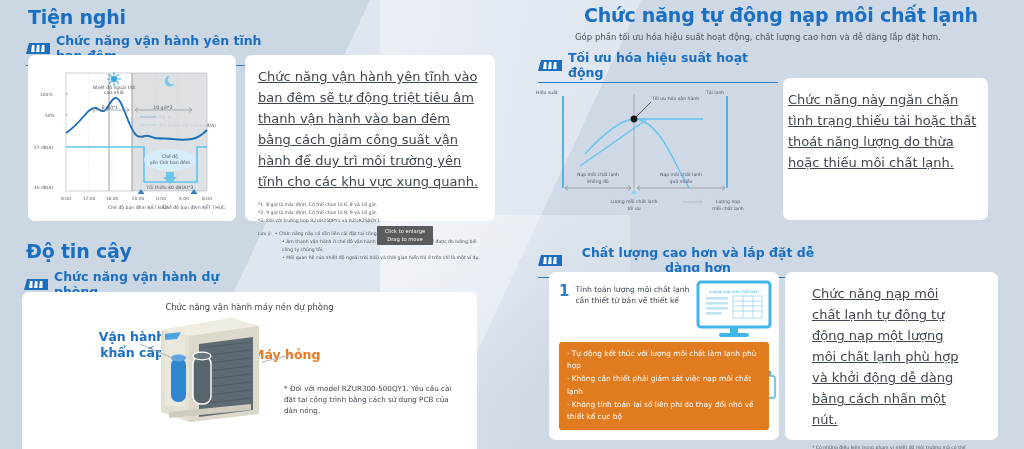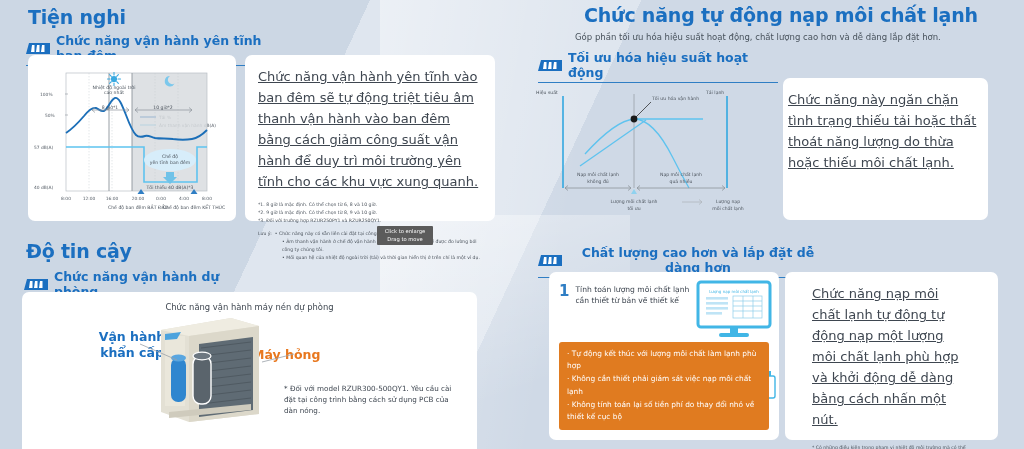--- a/index.html
+++ b/index.html
@@ -415,21 +415,21 @@
       <circle cx="48" cy="25" r="3" fill="#7c858c"></circle>
       <rect x="62" y="6" width="10" height="40" fill="#cfcbbe"></rect>
       <path d="M66 18 l10 4 l-2 8 l-9 -5 z" fill="#ffffff" stroke="#41b6e6" stroke-width="1"></path>
       <rect x="76" y="22" width="12" height="22" rx="2" fill="none" stroke="#41b6e6" stroke-width="1.4"></rect>
       <rect x="80" y="17" width="4" height="5" fill="#41b6e6"></rect>
     </svg>
 
     <div class="orange-box" style="position:absolute; left:10px; bottom:10px; width:210px;">
       <div>· <span>Tự động kết thúc với lượng môi chất làm lạnh phù hợp</span></div>
       <div>· <span>Không cần thiết phải giám sát việc nạp môi chất lạnh</span></div>
-      <div>· <span>Không tính toán lại số tiền phí do thay đổi nhỏ về thiết kế cục bộ</span></div>
+      <div>· <span>Không tính toán lại số liên phí do thay đổi nhỏ về thiết kế cục bộ</span></div>
     </div>
   </div>
 
   <div class="card" style="left:785px; top:272px; width:213px; height:168px; padding:11px 27px;">
     <p class="body-text">Chức năng nạp môi chất lạnh tự động tự động nạp một lượng môi chất lạnh phù hợp và khởi động dễ dàng bằng cách nhấn một nút.</p>
     <div style="margin-top:14px;">
       <div class="foot-note">* Có những điều kiện trong phạm vi nhiệt độ môi trường mà có thể sử dụng nạp môi chất lạnh tự động. Tham khảo hướng dẫn cài đặt để biết chi tiết.</div>
       <div class="foot-note" style="margin-top:3px;">* Lượng môi chất lạnh được nạp tự động có thể khác với lượng môi chất lạnh bổ sung được cung cấp từ các tính toán, nhưng không có vấn đề gì về hiệu suất và chất lượng.</div>
     </div>
   </div>

